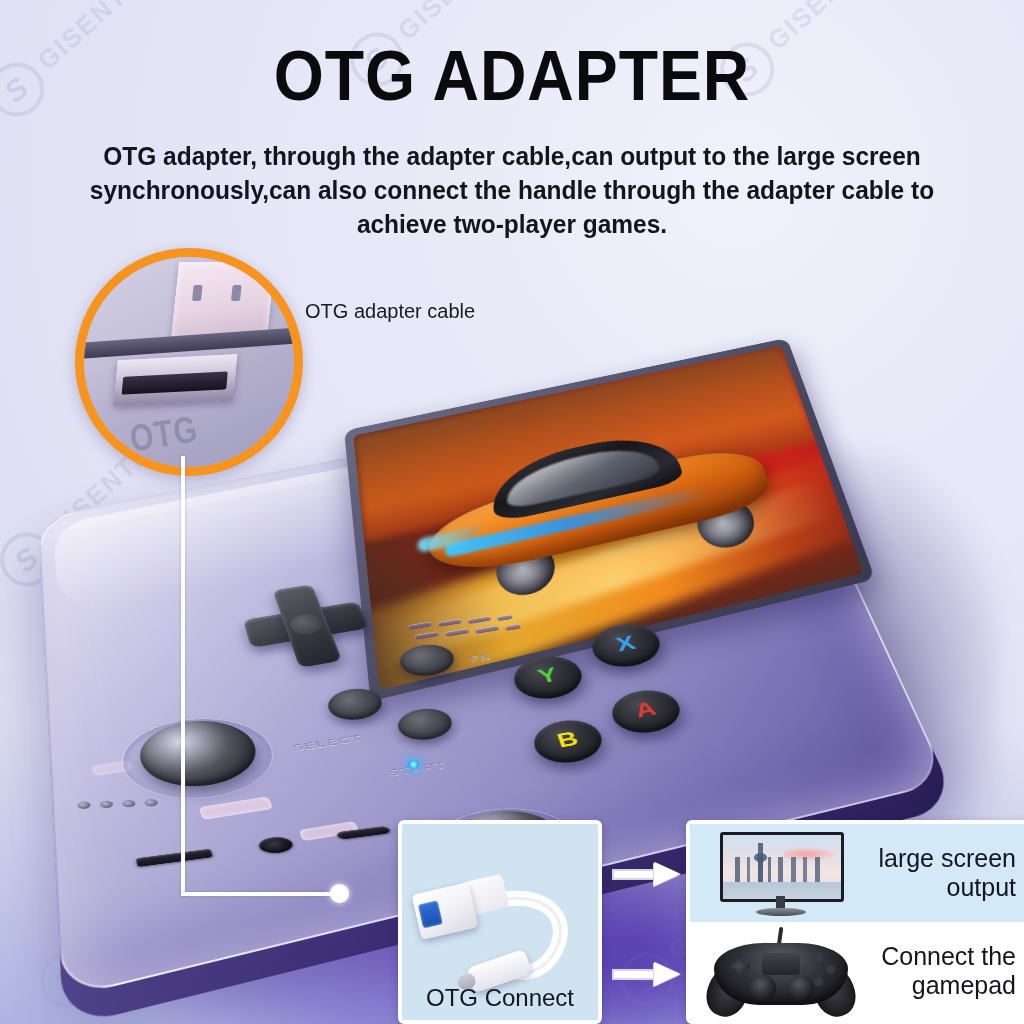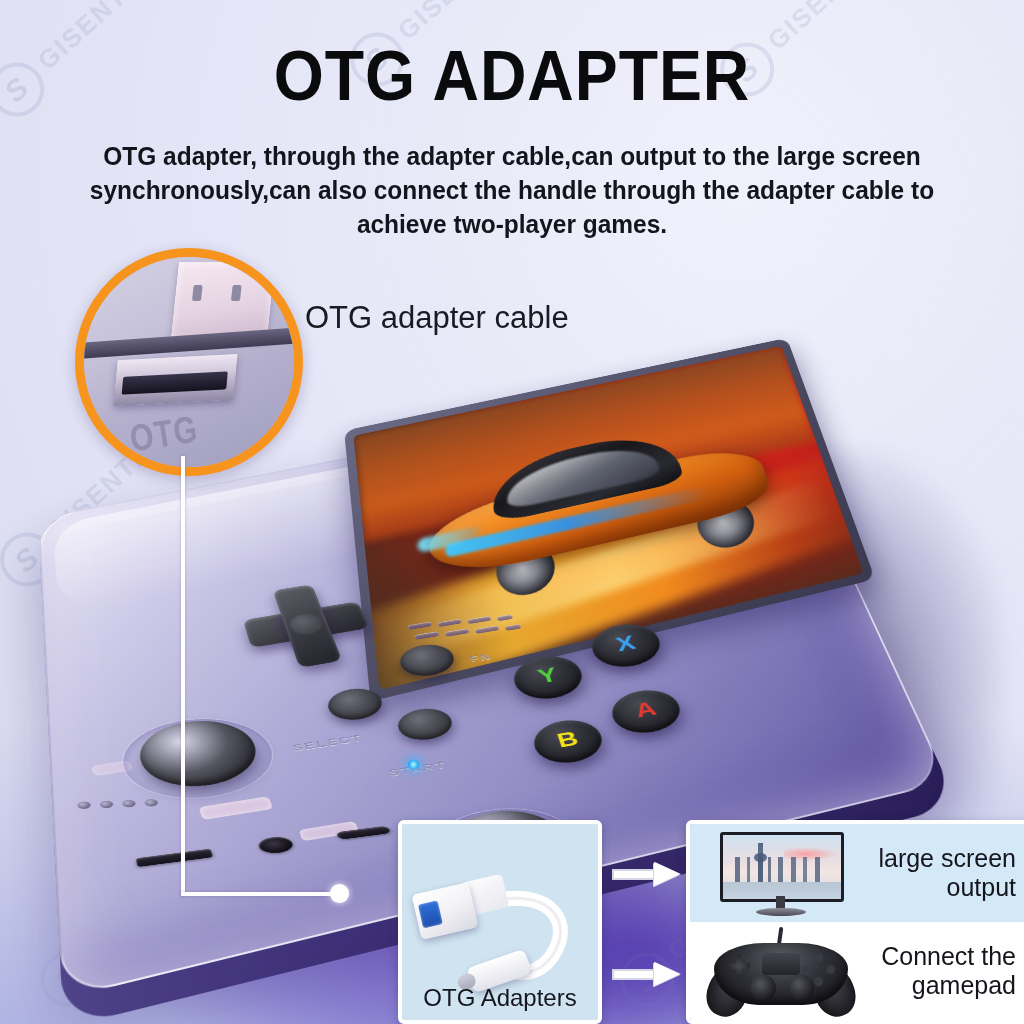--- a/index.html
+++ b/index.html
@@ -309,21 +309,21 @@
   .co-port:after{
     content:"";position:absolute;left:6%;top:38%;width:88%;height:38%;
     background:linear-gradient(180deg,#37334a,#15131f);border-radius:2px;
   }
   .co-text{
     position:absolute;left:24%;top:74%;font-size:30px;font-weight:700;
     color:rgba(125,118,150,.55);transform:rotate(-9deg) scaleY(1.25);
     letter-spacing:1px;font-family:"Liberation Sans", sans-serif;
   }
   .callout-label{
-    position:absolute;left:305px;top:300px;font-size:31px;color:#1a1a22;
+    position:absolute;left:305px;top:300px;font-size:20px;color:#1a1a22;
     font-family:"Liberation Sans", sans-serif;
   }
 
   
   .lead-v{position:absolute;left:181px;top:456px;width:4px;height:440px;background:#ffffff;
     box-shadow:0 0 3px rgba(90,80,140,.35);}
   .lead-h{position:absolute;left:181px;top:892px;width:160px;height:4px;background:#ffffff;
     box-shadow:0 0 3px rgba(90,80,140,.35);}
   .lead-dot{position:absolute;left:330px;top:884px;width:19px;height:19px;border-radius:50%;
     background:#ffffff;box-shadow:0 0 6px rgba(255,255,255,.9);}
@@ -566,21 +566,21 @@
   <div class="panel-otg">
     <div class="otg-cable">
       <svg class="cable-path" viewBox="0 0 196 196">
         <path d="M96 76 C 150 66, 172 100, 150 132 C 136 152, 118 150, 104 146" fill="none" stroke="#ffffff" stroke-width="15" stroke-linecap="round"></path>
         <path d="M96 76 C 150 66, 172 100, 150 132 C 136 152, 118 150, 104 146" fill="none" stroke="#e2e2ea" stroke-width="3" stroke-linecap="round" opacity=".6"></path>
       </svg>
       <div class="usb-a-neck"></div>
       <div class="usb-a"></div>
       <div class="usb-c"></div>
     </div>
-    <div class="panel-otg-label">OTG Adapters</div>
+    <div class="panel-otg-label">OTG Connect</div>
   </div>
 
   <div class="arrow arrow1">
     <div class="shaft"></div>
       <div class="head"></div>
   </div>
   <div class="arrow arrow2">
     <div class="shaft"></div>
       <div class="head"></div>
   </div>

